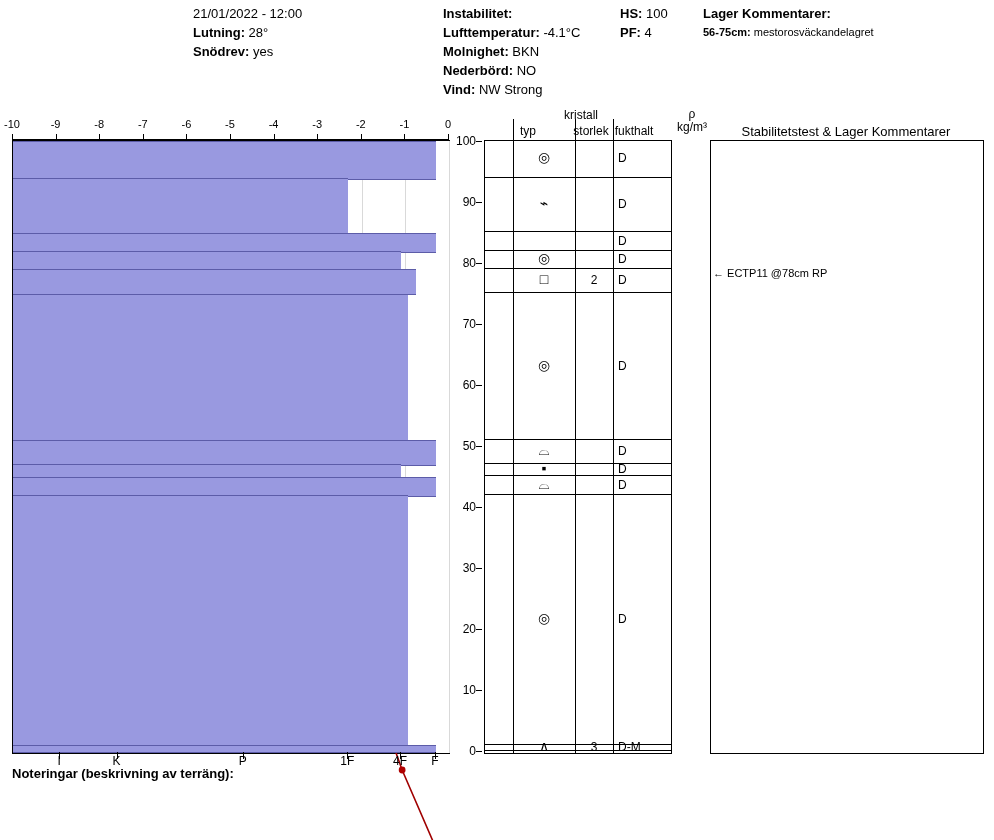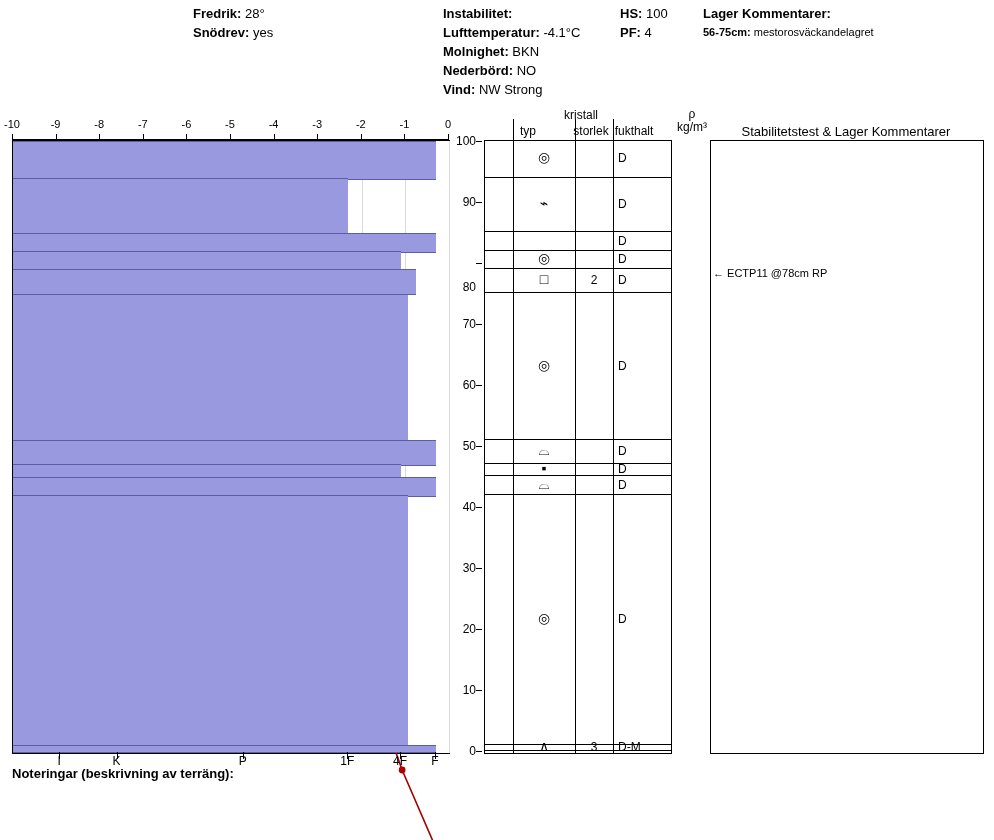--- a/index.html
+++ b/index.html
@@ -67,21 +67,22 @@
   #densehdr{position:absolute;left:672px;top:108px;width:40px;text-align:center;font-size:12px;line-height:13px;}
   .testlbl{position:absolute;font-size:11px;white-space:nowrap;}
 
   #notes{position:absolute;left:12px;top:766px;font-weight:bold;font-size:13px;}
 </style>
 </head>
 <body>
 
 <div class="hdr">
   <div class="col c2">
-    <div class="row"><span class="b">Fredrik:</span> <span>28°</span></div>
+    <div class="row"><span>21/01/2022 - 12:00</span></div>
+    <div class="row"><span class="b">Lutning:</span> <span>28°</span></div>
     <div class="row"><span class="b">Snödrev:</span> <span>yes</span></div>
   </div>
   <div class="col c3">
     <div class="row"><span class="b">Instabilitet:</span></div>
     <div class="row"><span class="b">Lufttemperatur:</span> <span>-4.1°C</span></div>
     <div class="row"><span class="b">Molnighet:</span> <span>BKN</span></div>
     <div class="row"><span class="b">Nederbörd:</span> <span>NO</span></div>
     <div class="row"><span class="b">Vind:</span> <span>NW Strong</span></div>
   </div>
   <div class="col c4">
@@ -194,21 +195,21 @@
 
 <div id="depthaxis">
     <div class="dk" style="top: 611px;">0</div>
     <div class="dk" style="top: 550px;">10</div>
     <div class="dk" style="top: 489px;">20</div>
     <div class="dk" style="top: 428px;">30</div>
     <div class="dk" style="top: 367px;">40</div>
     <div class="dk" style="top: 306px;">50</div>
     <div class="dk" style="top: 245px;">60</div>
     <div class="dk" style="top: 184px;">70</div>
-    <div class="dk" style="top: 123px; margin-top: 24px;">80</div>
+    <div class="dk" style="top: 123px;">80</div>
     <div class="dk" style="top: 62px;">90</div>
     <div class="dk" style="top: 1px;">100</div>
   </div>
 <div id="depthtickcol">
     <div class="dt" style="top: 611px;"></div>
     <div class="dt" style="top: 550px;"></div>
     <div class="dt" style="top: 489px;"></div>
     <div class="dt" style="top: 428px;"></div>
     <div class="dt" style="top: 367px;"></div>
     <div class="dt" style="top: 306px;"></div>

